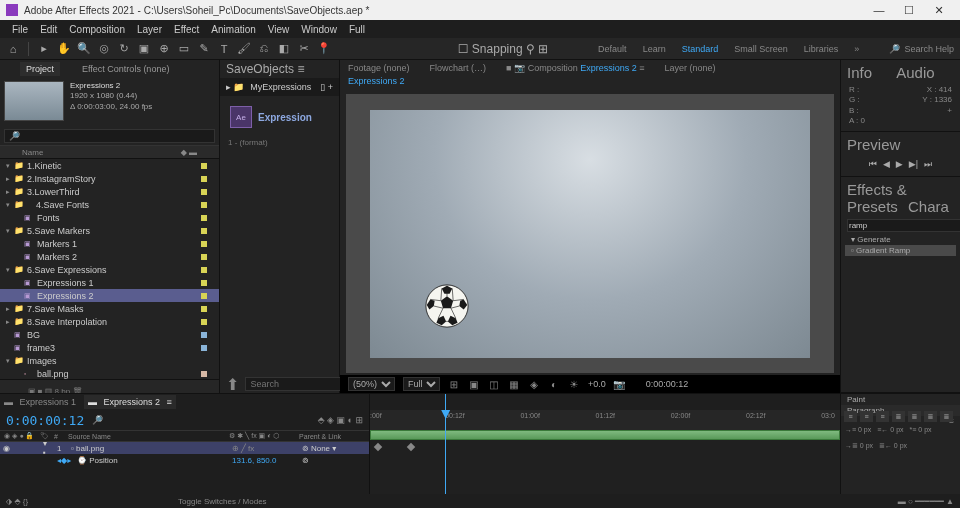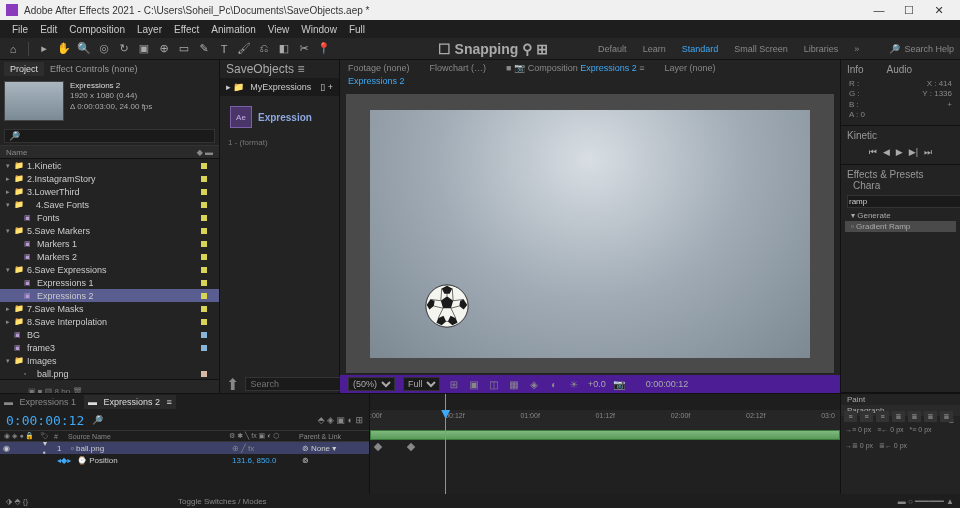--- a/index.html
+++ b/index.html
@@ -7,38 +7,38 @@
 .window { width: 960px; height: 508px; background: #1e1e1e; position: relative; display: flex; flex-direction: column; }
 .titlebar { height: 20px; background: #f0f0f0; display: flex; align-items: center; padding: 0 6px; font-size: 10px; color: #333; }
 .titlebar-icon { width: 12px; height: 12px; background: #8a3abd; margin-right: 6px; }
 .titlebar-title { flex: 1; }
 .titlebar-btn { width: 30px; height: 20px; display: flex; align-items: center; justify-content: center; font-size: 11px; cursor: pointer; }
 .menubar { height: 18px; background: #1e1e1e; display: flex; align-items: center; padding: 0 6px; font-size: 10px; color: #ccc; }
 .menubar .menu-item { padding: 0 6px; cursor: pointer; }
 .toolbar { height: 22px; background: #262626; display: flex; align-items: center; padding: 0 6px; gap: 6px; border-bottom: 1px solid #111; }
 .toolbar .tool { width: 14px; height: 14px; color: #aaa; font-size: 11px; cursor: pointer; display: flex; align-items: center; justify-content: center; }
 .toolbar .sep { width: 1px; height: 14px; background: #444; margin: 0 2px; }
-.toolbar .snapping { font-size: 14px; color: #aaa; margin-left: auto; font-weight: bold; }
+.toolbar .snapping { font-size: 12px; color: #aaa; margin-left: auto; }
 .workspace-tabs { display: flex; gap: 8px; margin-left: 40px; font-size: 9px; color: #888; }
 .workspace-tabs span { cursor: pointer; padding: 0 4px; }
 .workspace-tabs .active { color: #3fa9f5; }
 .search-help { margin-left: 20px; font-size: 9px; color: #888; display: flex; gap: 4px; align-items: center; }
 
 .main-area { flex: 1; display: flex; min-height: 0; }
 .left-col { width: 220px; display: flex; flex-direction: column; background: #232323; border-right: 1px solid #111; }
 .panel-tabs { height: 17px; display: flex; font-size: 9px; color: #999; align-items: center; padding: 0 4px; }
-.panel-tabs span { padding: 2px 6px; cursor: pointer; }
+.panel-tabs span { padding: 2px 6px; cursor: pointer; margin-left: 16px; }
 .panel-tabs .active { background: #2d2d2d; color: #ddd; }
 .project-preview { height: 50px; display: flex; padding: 4px; gap: 6px; }
 .thumb { width: 60px; height: 40px; background: linear-gradient(180deg, #aab6c0 0%, #7a8a95 100%); border: 1px solid #444; }
 .comp-info { font-size: 8px; color: #aaa; line-height: 1.3; }
 .comp-info .title { color: #ddd; }
 .search-row { padding: 2px 4px; display: flex; gap: 4px; }
 .search-row input { flex: 1; background: #1a1a1a; border: 1px solid #333; color: #ccc; font-size: 9px; padding: 1px 4px; }
-.proj-header { height: 14px; background: #2a2a2a; font-size: 8px; color: #888; display: flex; align-items: center; padding: 0 6px; border-top: 1px solid #333; border-bottom: 1px solid #111; }
+.proj-header { height: 14px; background: #2a2a2a; font-size: 8px; color: #888; display: flex; align-items: center; padding: 0 22px; border-top: 1px solid #333; border-bottom: 1px solid #111; }
 .proj-list { flex: 1; overflow: auto; font-size: 9px; color: #ccc; }
 .proj-item { height: 13px; display: flex; align-items: center; padding: 0 4px; cursor: pointer; }
 .proj-item.selected { background: #5a5d8f; }
 .proj-item .indent { display: inline-block; }
 .proj-item .tw { width: 8px; font-size: 7px; color: #888; }
 .proj-item .folder-ic { width: 10px; color: #888; font-size: 8px; }
 .proj-item .comp-ic { width: 10px; color: #b89ad4; font-size: 7px; }
 .proj-item .img-ic { width: 10px; color: #c9a; font-size: 7px; }
 .proj-item .label-dot { width: 6px; height: 6px; margin-left: auto; margin-right: 8px; }
 .proj-footer { height: 14px; background: #262626; border-top: 1px solid #111; padding-left: 22px; }
@@ -54,27 +54,27 @@
 .lib-footer input { flex: 1; background: #1a1a1a; border: 1px solid #333; color: #888; font-size: 9px; padding: 1px 4px; }
 
 .center-col { flex: 1; display: flex; flex-direction: column; background: #232323; }
 .viewer-tabs { height: 16px; display: flex; font-size: 9px; color: #888; align-items: center; padding: 0 8px; gap: 20px; }
 .viewer-tabs .link { color: #3fa9f5; cursor: pointer; }
 .viewer-sub { height: 16px; padding: 0 8px; font-size: 9px; }
 .viewer-sub .link { color: #3fa9f5; cursor: pointer; }
 .viewport { flex: 1; background: #4a4a4a; display: flex; align-items: center; justify-content: center; position: relative; margin: 2px 6px; }
 .canvas { width: 440px; height: 248px; background: radial-gradient(ellipse at 50% 20%, #d8dee3 0%, #a0abb5 50%, #7d8992 100%); position: relative; }
 .ball { position: absolute; left: 55px; bottom: 30px; width: 44px; height: 44px; }
-.viewer-footer { height: 18px; display: flex; align-items: center; padding: 0 8px; gap: 8px; font-size: 9px; color: #aaa; background: #4c1d95; }
+.viewer-footer { height: 18px; display: flex; align-items: center; padding: 0 8px; gap: 8px; font-size: 9px; color: #aaa; background: #000000; }
 .viewer-footer select { background: #1a1a1a; border: 1px solid #333; color: #aaa; font-size: 9px; }
 .viewer-footer .ic { width: 12px; height: 12px; color: #888; cursor: pointer; font-size: 10px; display: flex; align-items: center; justify-content: center; }
 
 .right-col { width: 120px; background: #232323; border-left: 1px solid #111; display: flex; flex-direction: column; font-size: 9px; color: #aaa; }
 .right-panel { border-bottom: 1px solid #111; padding: 2px 4px; }
-.right-panel .ptitle { font-size: 10px; color: #999; padding: 2px; }
+.right-panel .ptitle { font-size: 15px; color: #999; padding: 2px; }
 .info-block { font-size: 8px; color: #888; padding: 2px 4px; line-height: 1.3; }
 .preview-ctrl { display: flex; justify-content: center; gap: 6px; padding: 4px; }
 .preview-ctrl span { cursor: pointer; font-size: 9px; }
 .eff-search { display: flex; gap: 4px; padding: 2px; }
 .eff-search input { flex: 1; background: #1a1a1a; border: 1px solid #333; font-size: 8px; padding: 1px; color: #ccc; }
 .eff-item { font-size: 8px; color: #aaa; padding: 1px 6px; }
 .eff-item.hl { background: #4a4a4a; }
 
 .timeline-area { height: 115px; background: #1e1e1e; border-top: 1px solid #111; display: flex; flex-direction: column; }
 .tl-top { display: flex; }
@@ -391,21 +391,21 @@
               <span>Y : 1336</span>
             </div>
           <div style="display:flex;justify-content:space-between">
               <span>B :</span>
               <span>+</span>
             </div>
           <div>A : 0</div>
         </div>
       </div>
       <div class="right-panel">
-        <div class="ptitle">Kinetic</div>
+        <div class="ptitle">Preview</div>
         <div class="preview-ctrl">
           <span>⏮</span>
           <span>◀</span>
           <span>▶</span>
           <span>▶|</span>
           <span>⏭</span>
         </div>
       </div>
       <div class="right-panel" style="flex:1">
         <div class="ptitle"><span>Effects &amp; Presets</span>  <span style="margin-left:6px">Chara</span></div>

